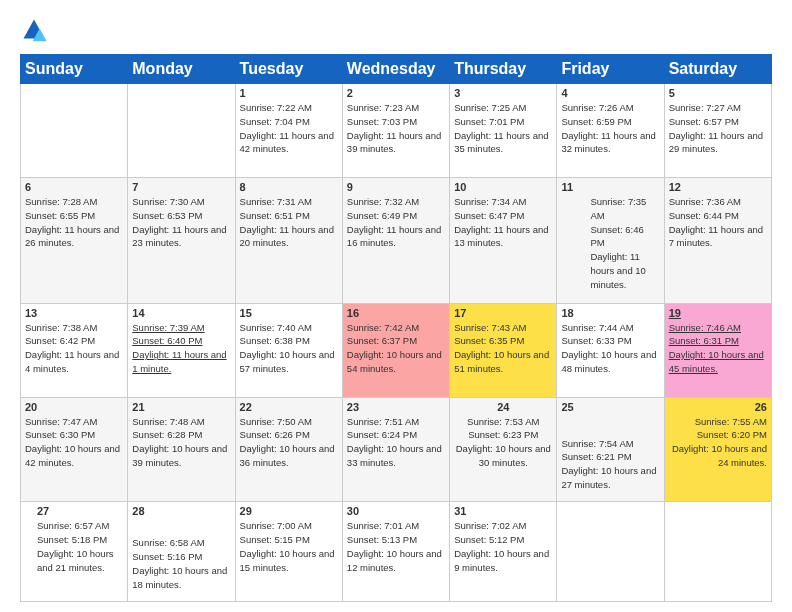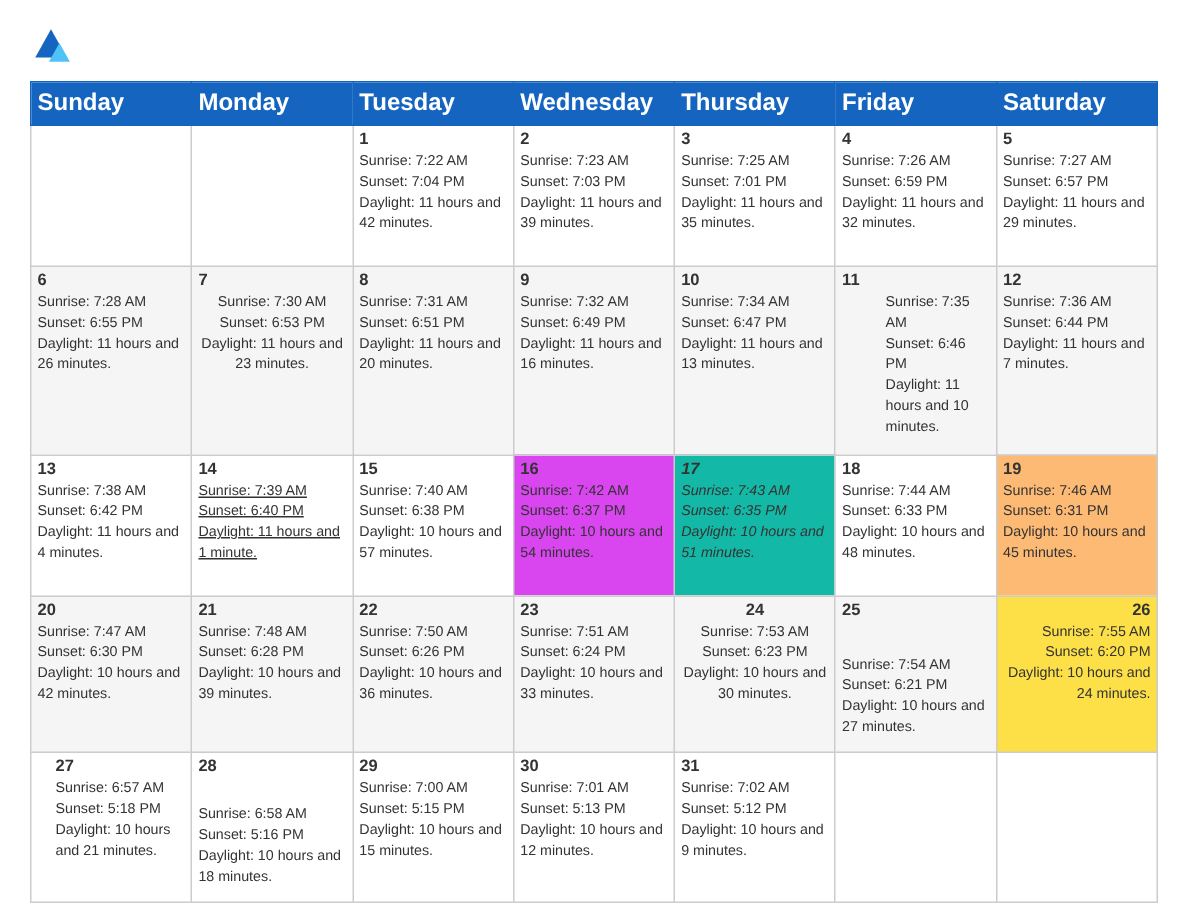--- a/index.html
+++ b/index.html
@@ -166,21 +166,21 @@
         </tr>
         <tr>
           <td style="background: rgb(245, 245, 245);">
             <span class="day-num">6</span>
             <div class="day-info" style="white-space: pre-line;">Sunrise: 7:28 AM
 Sunset: 6:55 PM
 Daylight: 11 hours and 26 minutes.</div>
           </td>
           <td style="background: rgb(245, 245, 245);">
             <span class="day-num">7</span>
-            <div class="day-info" style="white-space: pre-line; text-align: center;">Sunrise: 7:30 AM
+            <div class="day-info" style="white-space: pre-line;">Sunrise: 7:30 AM
 Sunset: 6:53 PM
 Daylight: 11 hours and 23 minutes.</div>
           </td>
           <td style="background: rgb(245, 245, 245);">
             <span class="day-num">8</span>
             <div class="day-info" style="white-space: pre-line;">Sunrise: 7:31 AM
 Sunset: 6:51 PM
 Daylight: 11 hours and 20 minutes.</div>
           </td>
           <td style="background: rgb(245, 245, 245);">
@@ -220,39 +220,39 @@
             <div class="day-info" style="white-space: pre-line; text-decoration: underline;">Sunrise: 7:39 AM
 Sunset: 6:40 PM
 Daylight: 11 hours and 1 minute.</div>
           </td>
           <td style="background: rgb(255, 255, 255); margin-left: 12px;">
             <span class="day-num">15</span>
             <div class="day-info" style="white-space: pre-line;">Sunrise: 7:40 AM
 Sunset: 6:38 PM
 Daylight: 10 hours and 57 minutes.</div>
           </td>
-          <td style="background: #d946ef;">
+          <td style="background: #fca5a5;">
             <span class="day-num">16</span>
             <div class="day-info" style="white-space: pre-line;">Sunrise: 7:42 AM
 Sunset: 6:37 PM
 Daylight: 10 hours and 54 minutes.</div>
           </td>
-          <td style="background: #14b8a6; font-style: italic;">
+          <td style="background: #fde047;">
             <span class="day-num">17</span>
             <div class="day-info" style="white-space: pre-line;">Sunrise: 7:43 AM
 Sunset: 6:35 PM
 Daylight: 10 hours and 51 minutes.</div>
           </td>
           <td style="background: rgb(255, 255, 255);">
             <span class="day-num">18</span>
             <div class="day-info" style="white-space: pre-line;">Sunrise: 7:44 AM
 Sunset: 6:33 PM
 Daylight: 10 hours and 48 minutes.</div>
           </td>
-          <td style="background: #fdba74;">
+          <td style="background: #f9a8d4; text-decoration: underline;">
             <span class="day-num">19</span>
             <div class="day-info" style="white-space: pre-line;">Sunrise: 7:46 AM
 Sunset: 6:31 PM
 Daylight: 10 hours and 45 minutes.</div>
           </td>
         </tr>
         <tr>
           <td style="background: rgb(245, 245, 245);">
             <span class="day-num">20</span>
             <div class="day-info" style="white-space: pre-line;">Sunrise: 7:47 AM

